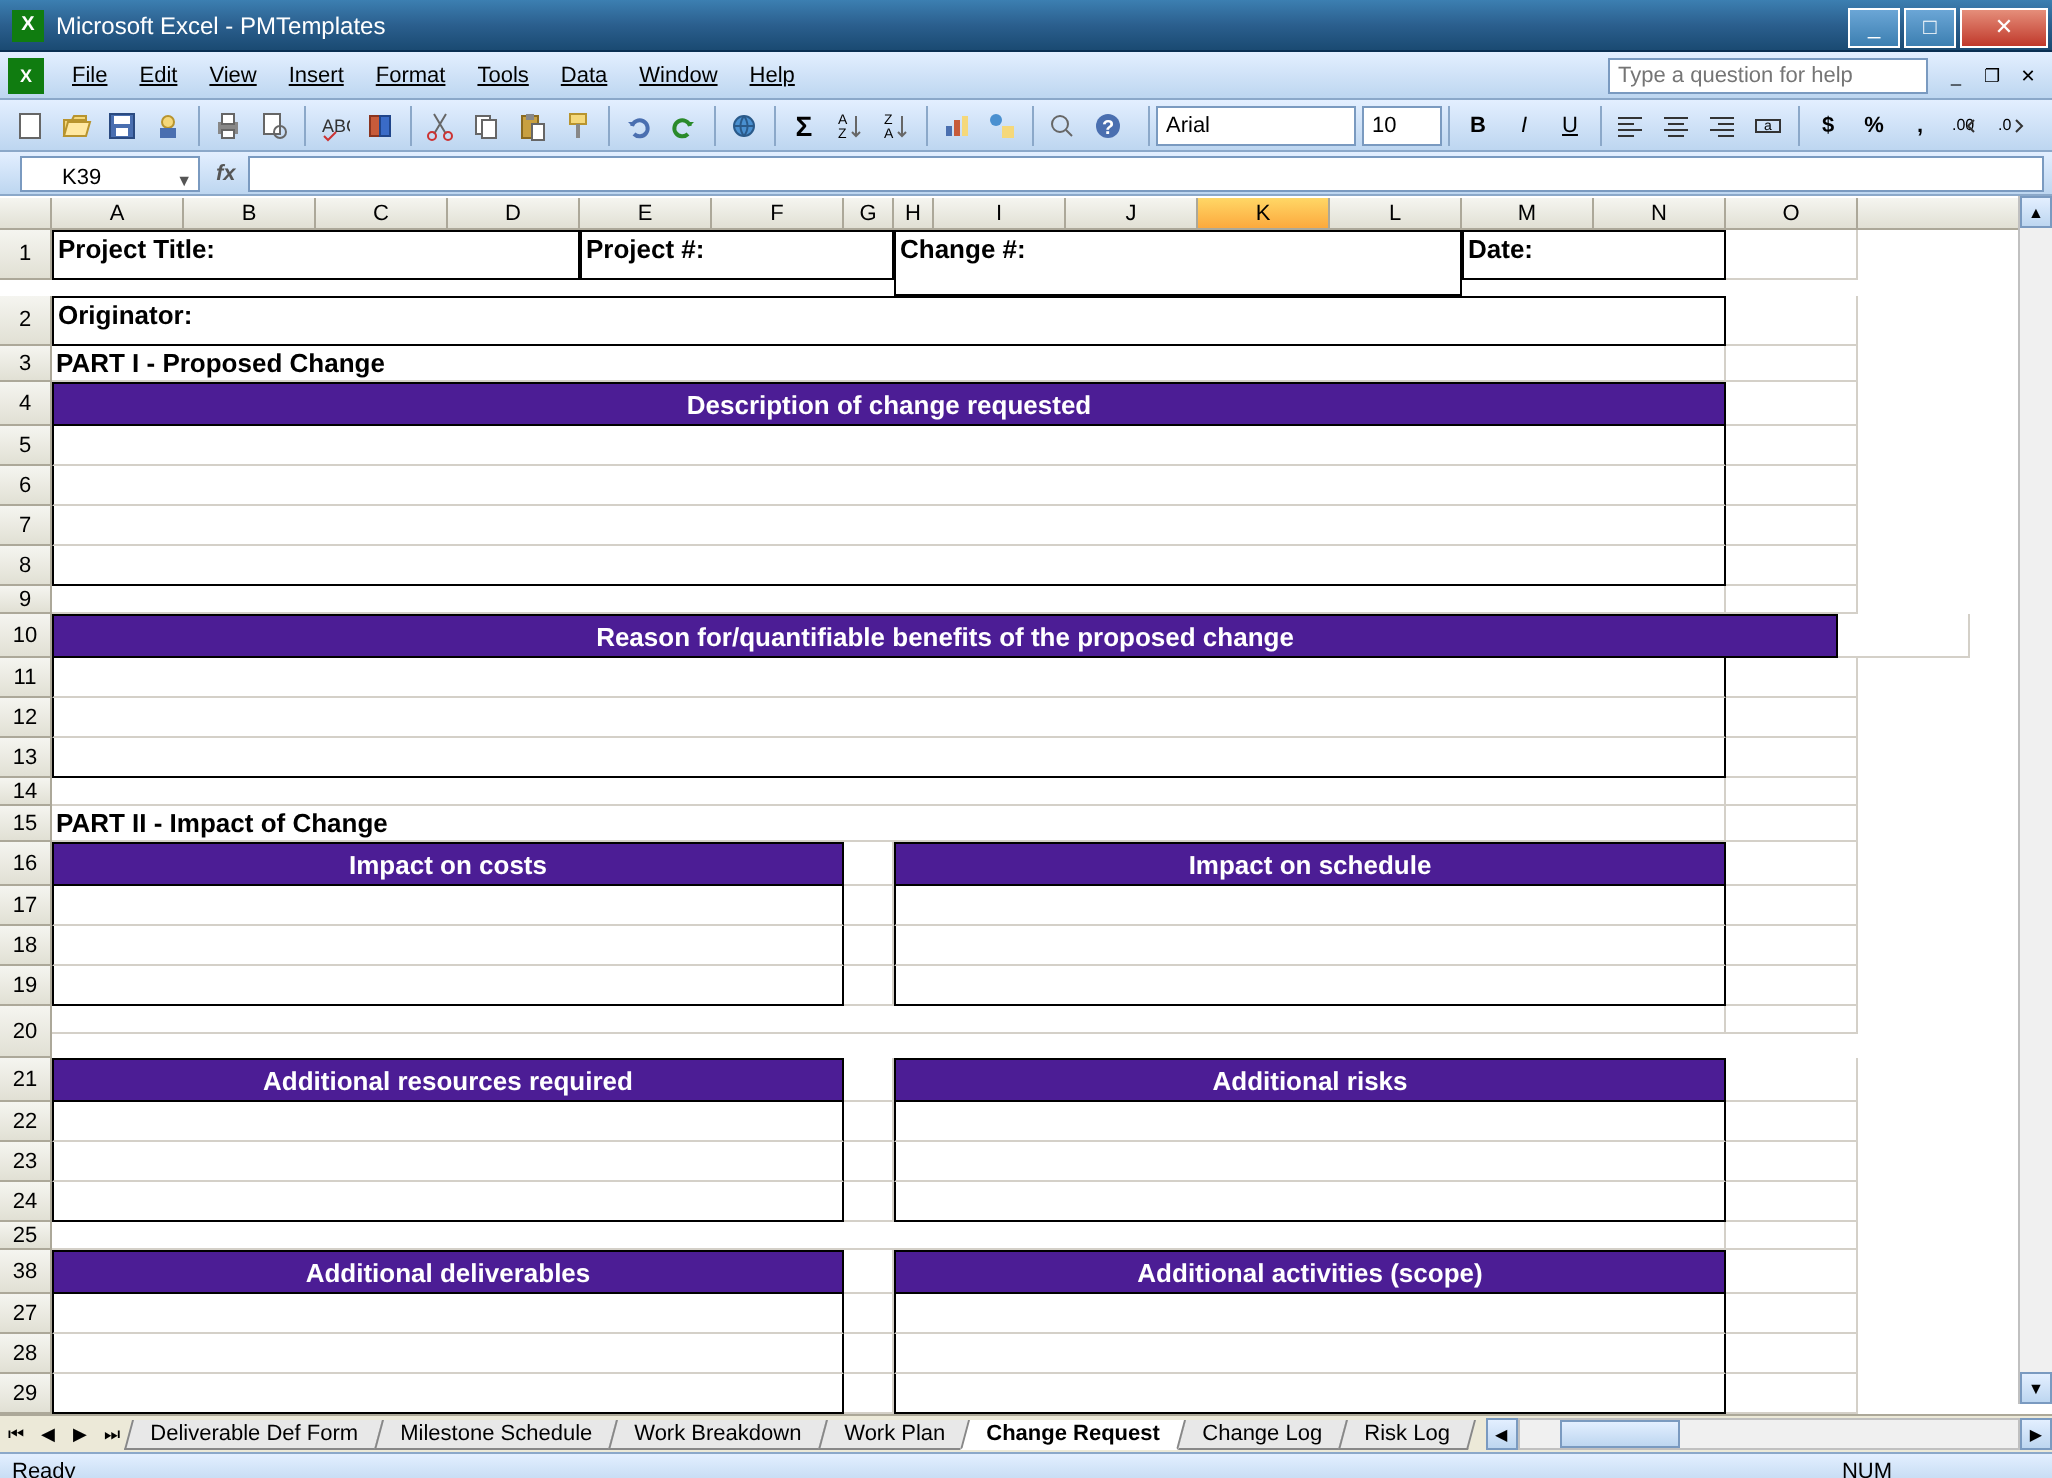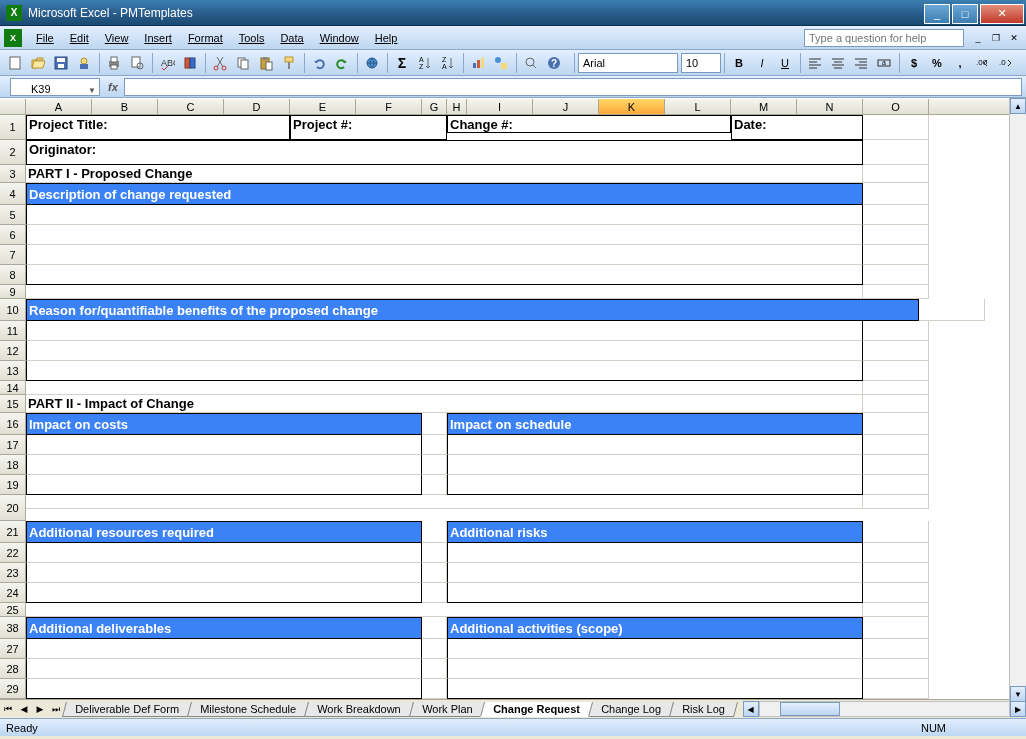--- a/index.html
+++ b/index.html
@@ -44,21 +44,21 @@
 .col-headers { display: flex; height: 17px; background: linear-gradient(#f5f5f0, #e1e0d4); border-bottom: 1px solid #aca899; border-top: 1px solid #fff; }
 .corner { width: 26px; border-right: 1px solid #aca899; background: linear-gradient(#f5f5f0, #e1e0d4); }
 .col-h { border-right: 1px solid #aca899; text-align: center; font-size: 11px; display:flex; align-items:center; justify-content:center; cursor: pointer; }
 .col-h.active { background: linear-gradient(#ffd766, #fca93d); }
 .row-wrap { display: flex; }
 .row-h { width: 26px; border-right: 1px solid #aca899; border-bottom: 1px solid #aca899; text-align: center; font-size: 11px; background: linear-gradient(#f5f5f0, #e1e0d4); display:flex; align-items:center; justify-content:center; cursor: pointer; }
 .cell { border-right: 1px solid #d4d0c8; border-bottom: 1px solid #d4d0c8; font-size: 12px; font-family: Arial; padding: 1px 2px; overflow: hidden; white-space: nowrap; }
 
 
 .header-cell { font-weight: bold; font-size: 13px; border: 1px solid black !important; background: white; }
-.dark-header { background: #3b82f6; color: white; font-weight: bold; text-align: left; font-size: 13px; border: 1px solid black !important; }
+.dark-header { background: #4c1d95; color: white; font-weight: bold; text-align: center; font-size: 13px; border: 1px solid black !important; }
 .white-box { background: white; border-left: 1px solid black !important; border-right: 1px solid black !important; }
 .white-box-bottom { border-bottom: 1px solid black !important; }
 .section-title { font-weight: bold; font-size: 13px; }
 
 
 .sheet-tabs { height: 19px; background: #ece9d8; display: flex; align-items: center; border-top: 1px solid #aca899; }
 .tab-nav { display: flex; }
 .tab-nav-btn { width: 16px; height: 16px; display:flex; align-items:center; justify-content:center; font-size:9px; cursor:pointer; }
 .tab { padding: 1px 10px; background: #fff; border: 1px solid #888; border-top: none; margin-right: -1px; font-size: 11px; cursor: pointer; transform: skewX(-15deg); }
 .tab span { display: inline-block; transform: skewX(15deg); }
@@ -346,21 +346,21 @@
         <div class="col-h" style="width: 66px;">N</div>
         <div class="col-h" style="width: 66px;">O</div>
       </div>
   </div>
   <div id="rows">
       <div class="row-wrap">
         <div class="row-h" style="height:25px">1</div>
         <div style="display:flex">
   <div class="cell header-cell" style="width:264px;height:25px">Project Title:</div>
   <div class="cell header-cell" style="width:157px;height:25px">Project #:</div>
-  <div class="cell header-cell" style="width:284px;height:18px">Change #:</div>
+  <div class="cell header-cell" style="width:284px;height:33px">Change #:</div>
   <div class="cell header-cell" style="width:132px;height:25px">Date:</div>
   <div class="cell" style="width:66px;height:25px"></div>
         </div>
       </div>
       <div class="row-wrap">
         <div class="row-h" style="height:25px">2</div>
         <div style="display:flex">
   <div class="cell header-cell" style="width:837px;height:25px">Originator:</div>
   <div class="cell" style="width:66px;height:25px"></div>
         </div>

